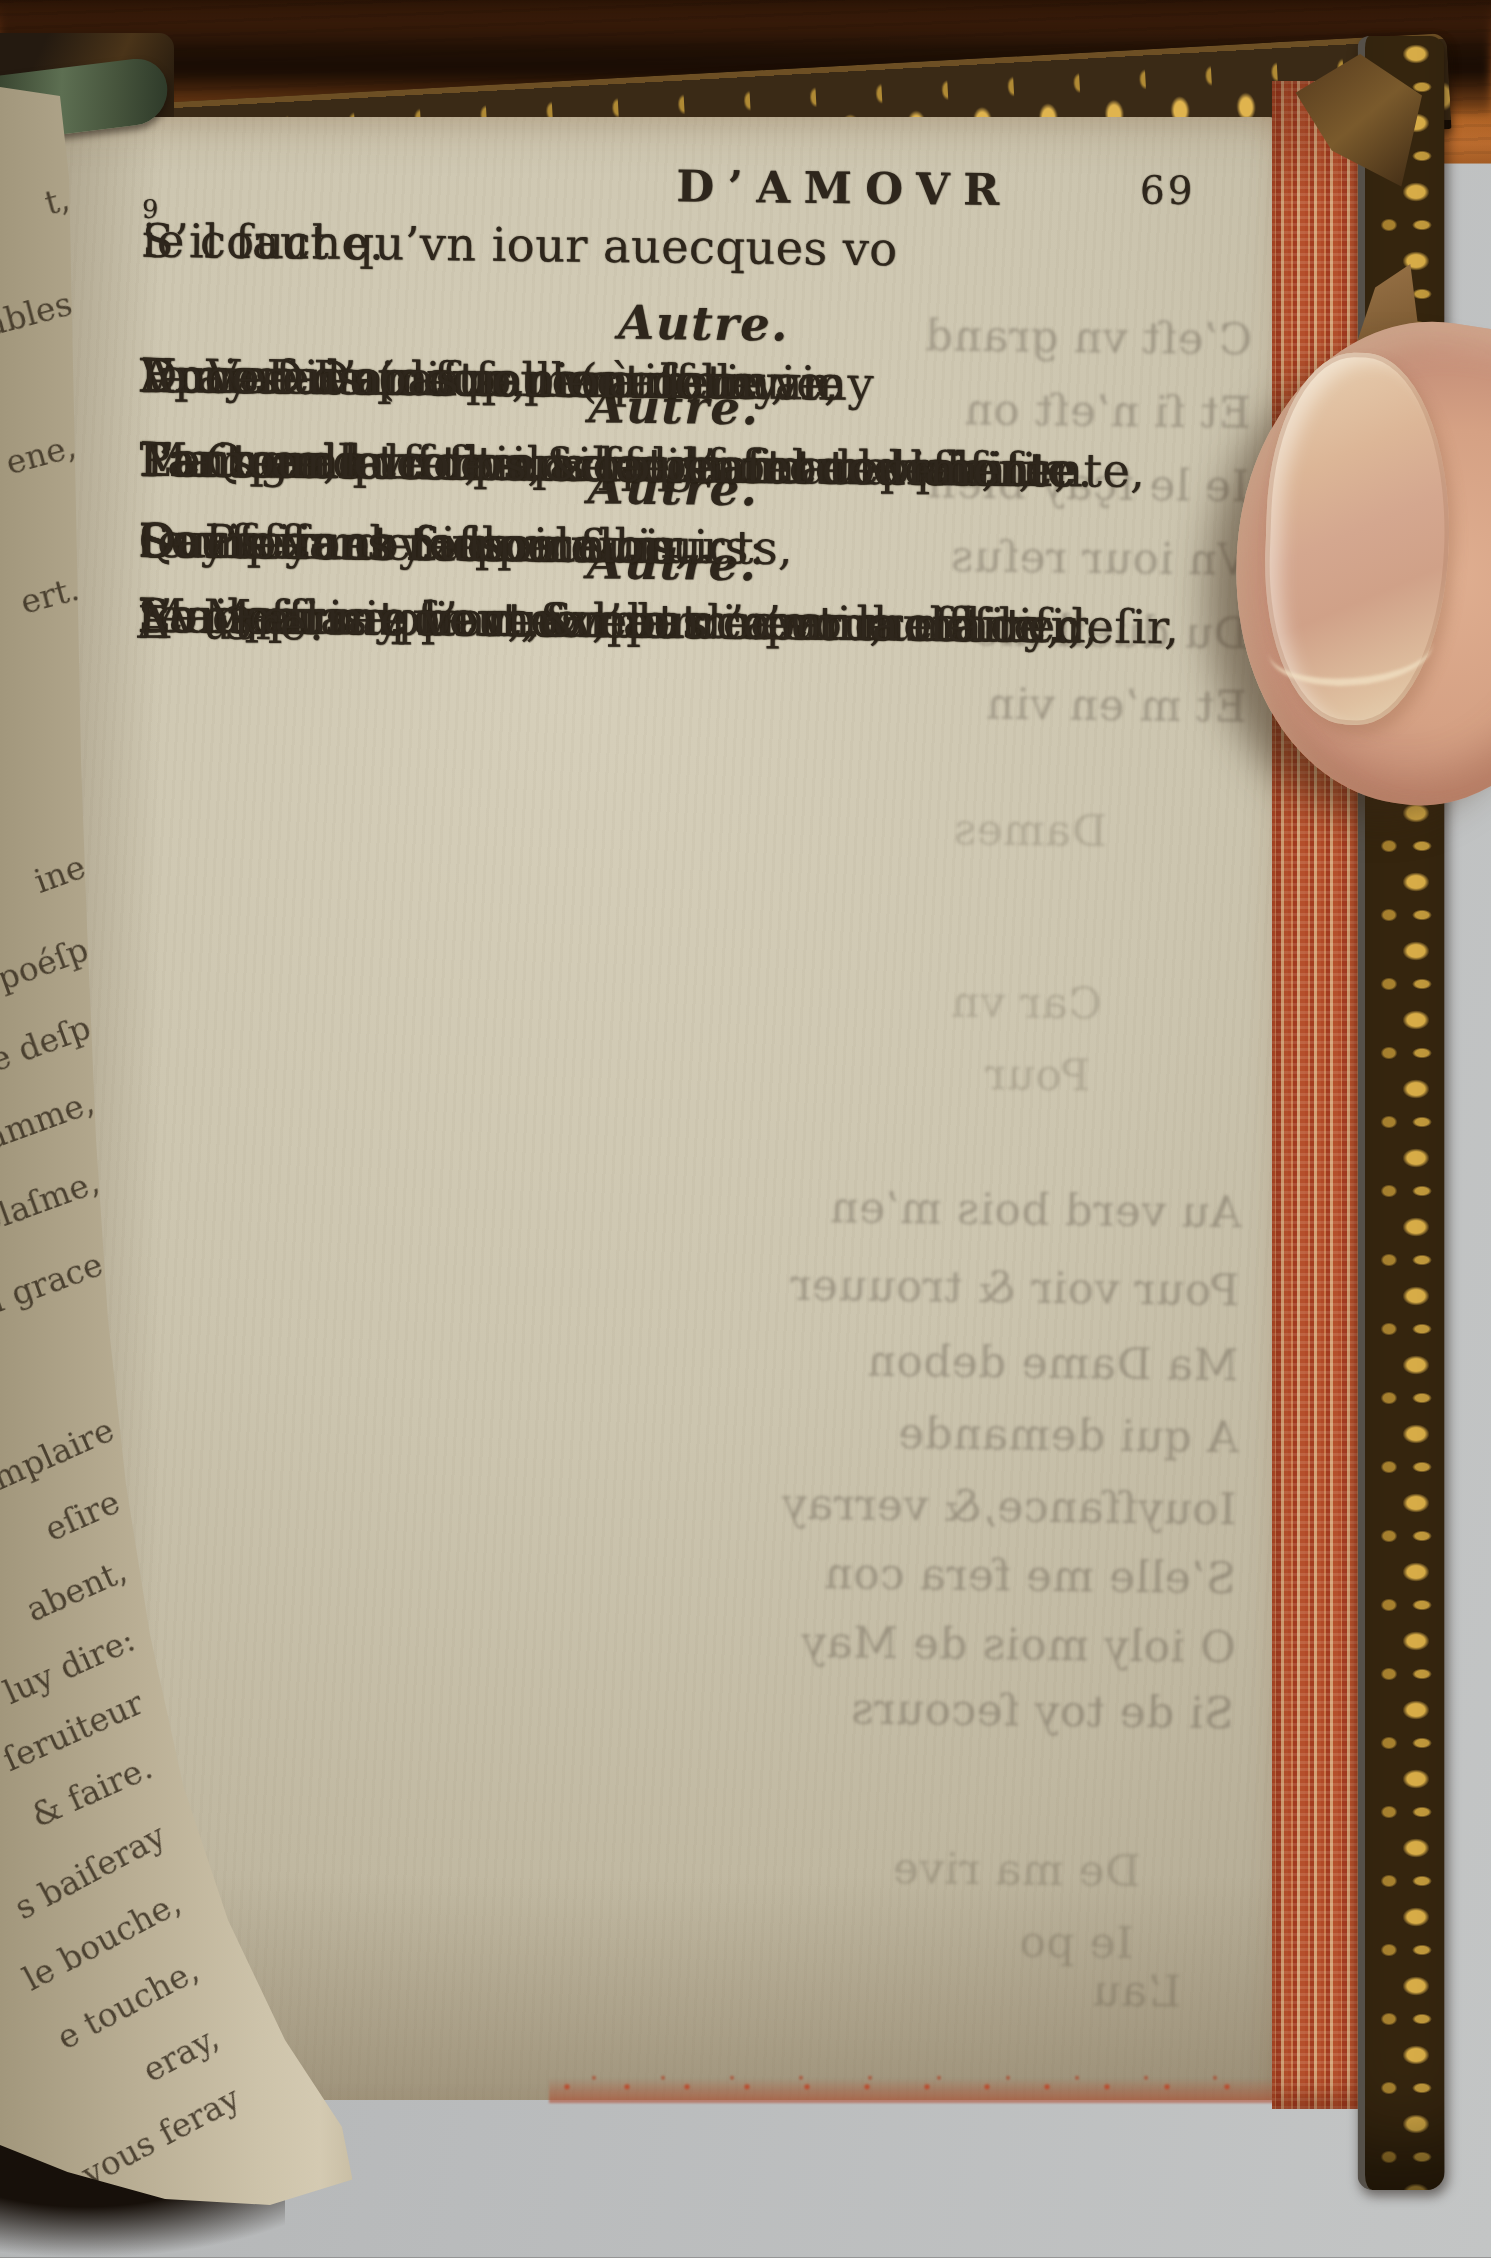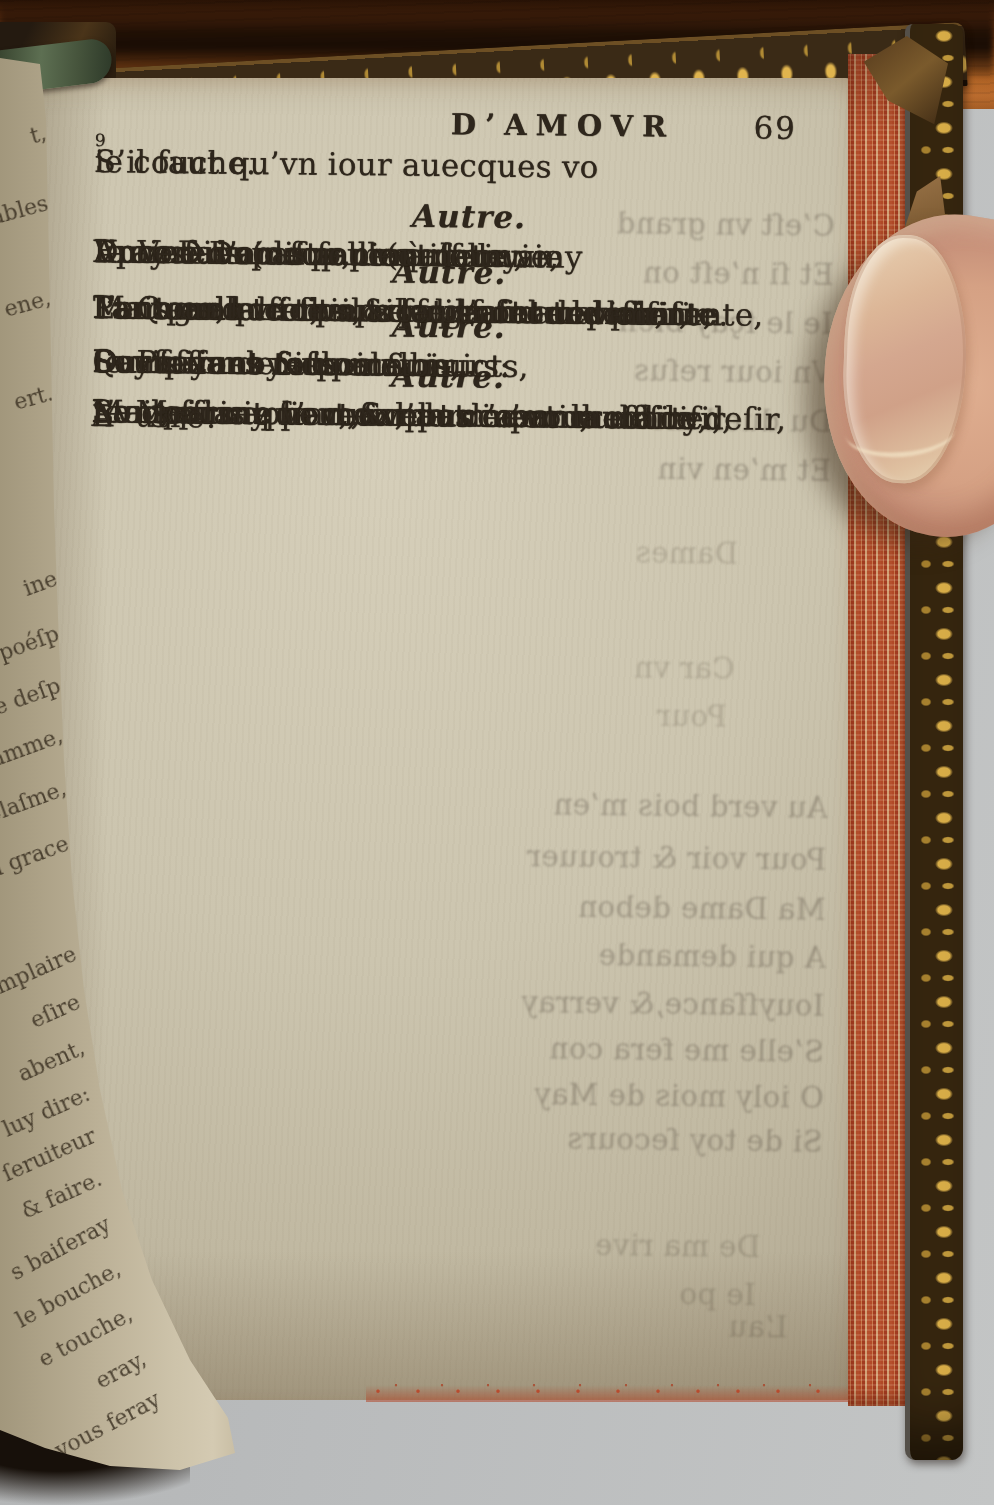--- a/index.html
+++ b/index.html
@@ -79,21 +79,21 @@
   .ghost:nth-child(19){top:1196px;right:92px;color:rgba(64,54,42,.22)}
   .ghost:nth-child(20){top:1228px;right:60px;color:rgba(64,54,42,.22)}
 
   
   .text{inset:0;z-index:2;transform:rotate(.65deg);padding:26px 54px 0 76px;
     color:#2e261c;font-size:31px;line-height:38.6px;letter-spacing:.2px;
     text-shadow:0 0 1px rgba(44,36,24,.6),.5px .4px 0 rgba(44,36,24,.25);position:absolute;}
   .text > *{position:static;}
   .hdr-row{position:relative;height:40px;line-height:40px;text-align:center;}
   .hdr-title{display:inline-block;margin-right:64px;font-size:29px;letter-spacing:9px;font-weight:bold;}
-  .pg-num{position:absolute;right:10px;top:0;font-size:31px;letter-spacing:2px;}
+  .pg-num{position:absolute;right:10px;top:0;font-size:26px;letter-spacing:2px;}
   .open-line{height:42px;line-height:42px;white-space:nowrap;}
   .open-line sup{vertical-align:super;font-size:.55em;line-height:0;}
   .autre{height:40px;line-height:40px;text-align:center;font-style:italic;font-weight:bold;
          font-size:31px;letter-spacing:1px;}
   .autre[data-idx="1"]{margin-top:10px;text-align:right;padding-right:280px;}
   .autre[data-idx="2"]{margin-top:16px;}
   .autre[data-idx="3"]{margin-top:14px;}
   .autre[data-idx="4"]{margin-top:10px;}
   .poem{white-space:nowrap;}
   .poem .line{height:38.6px;line-height:38.6px;}

